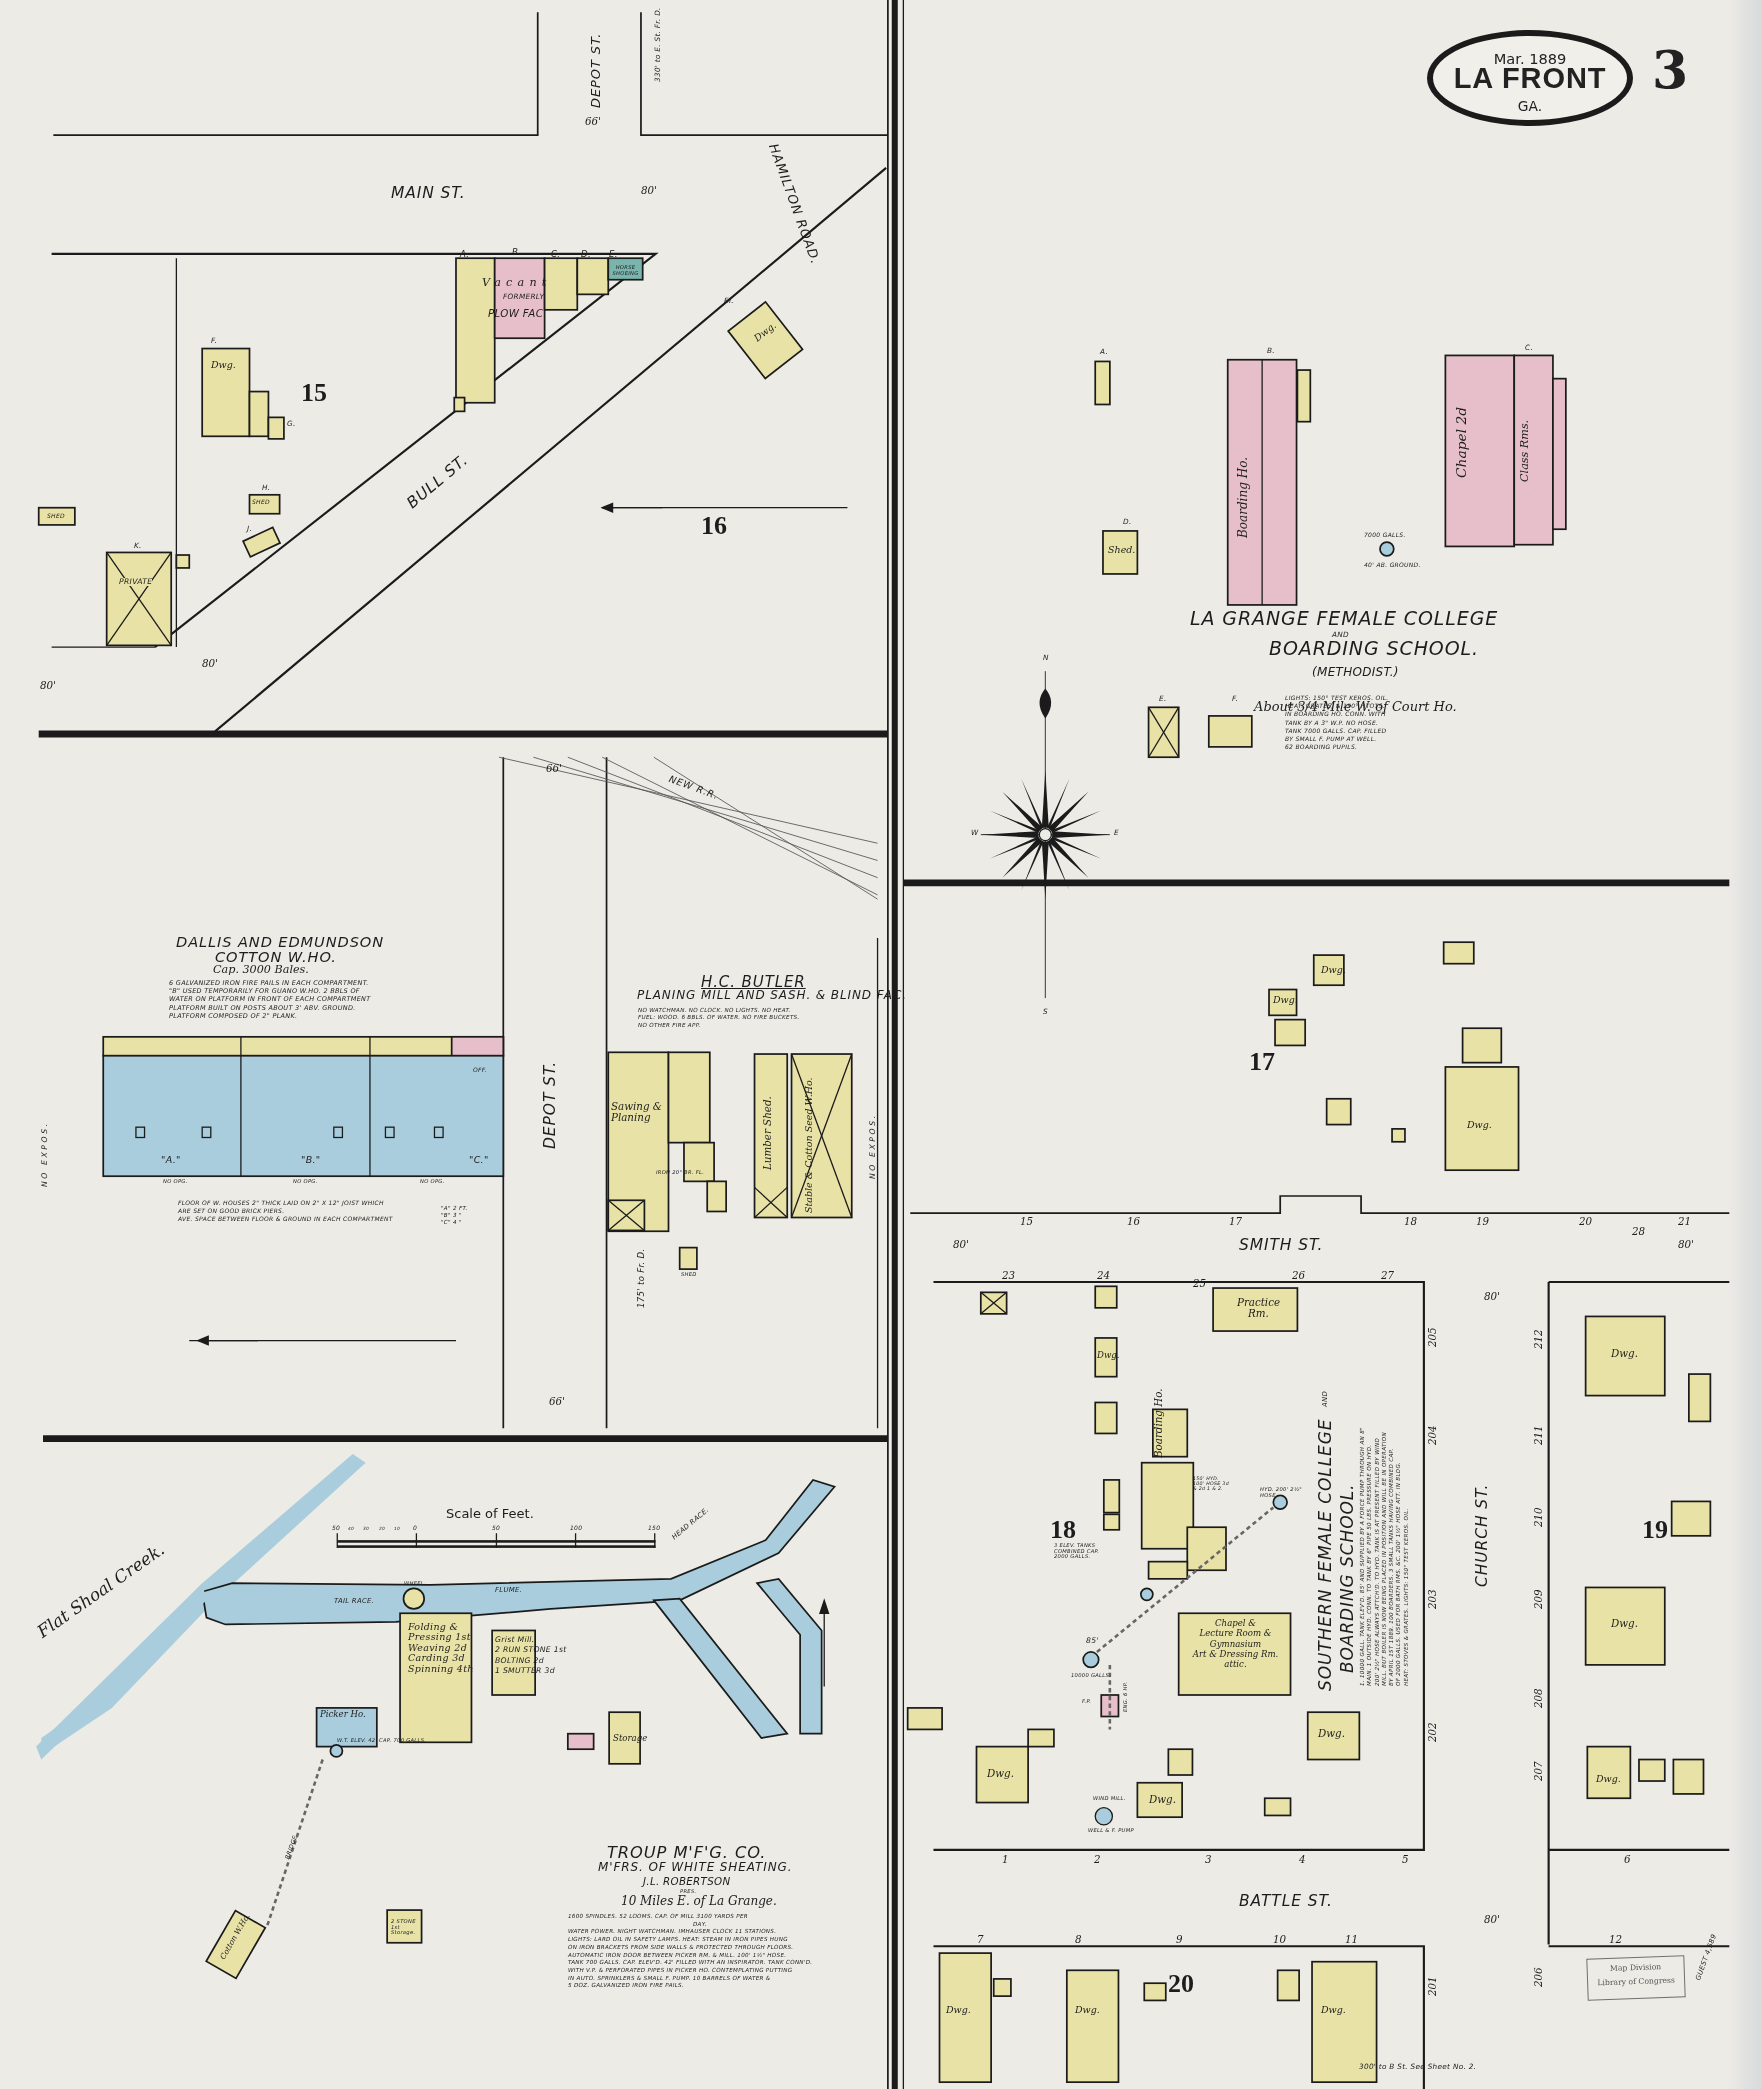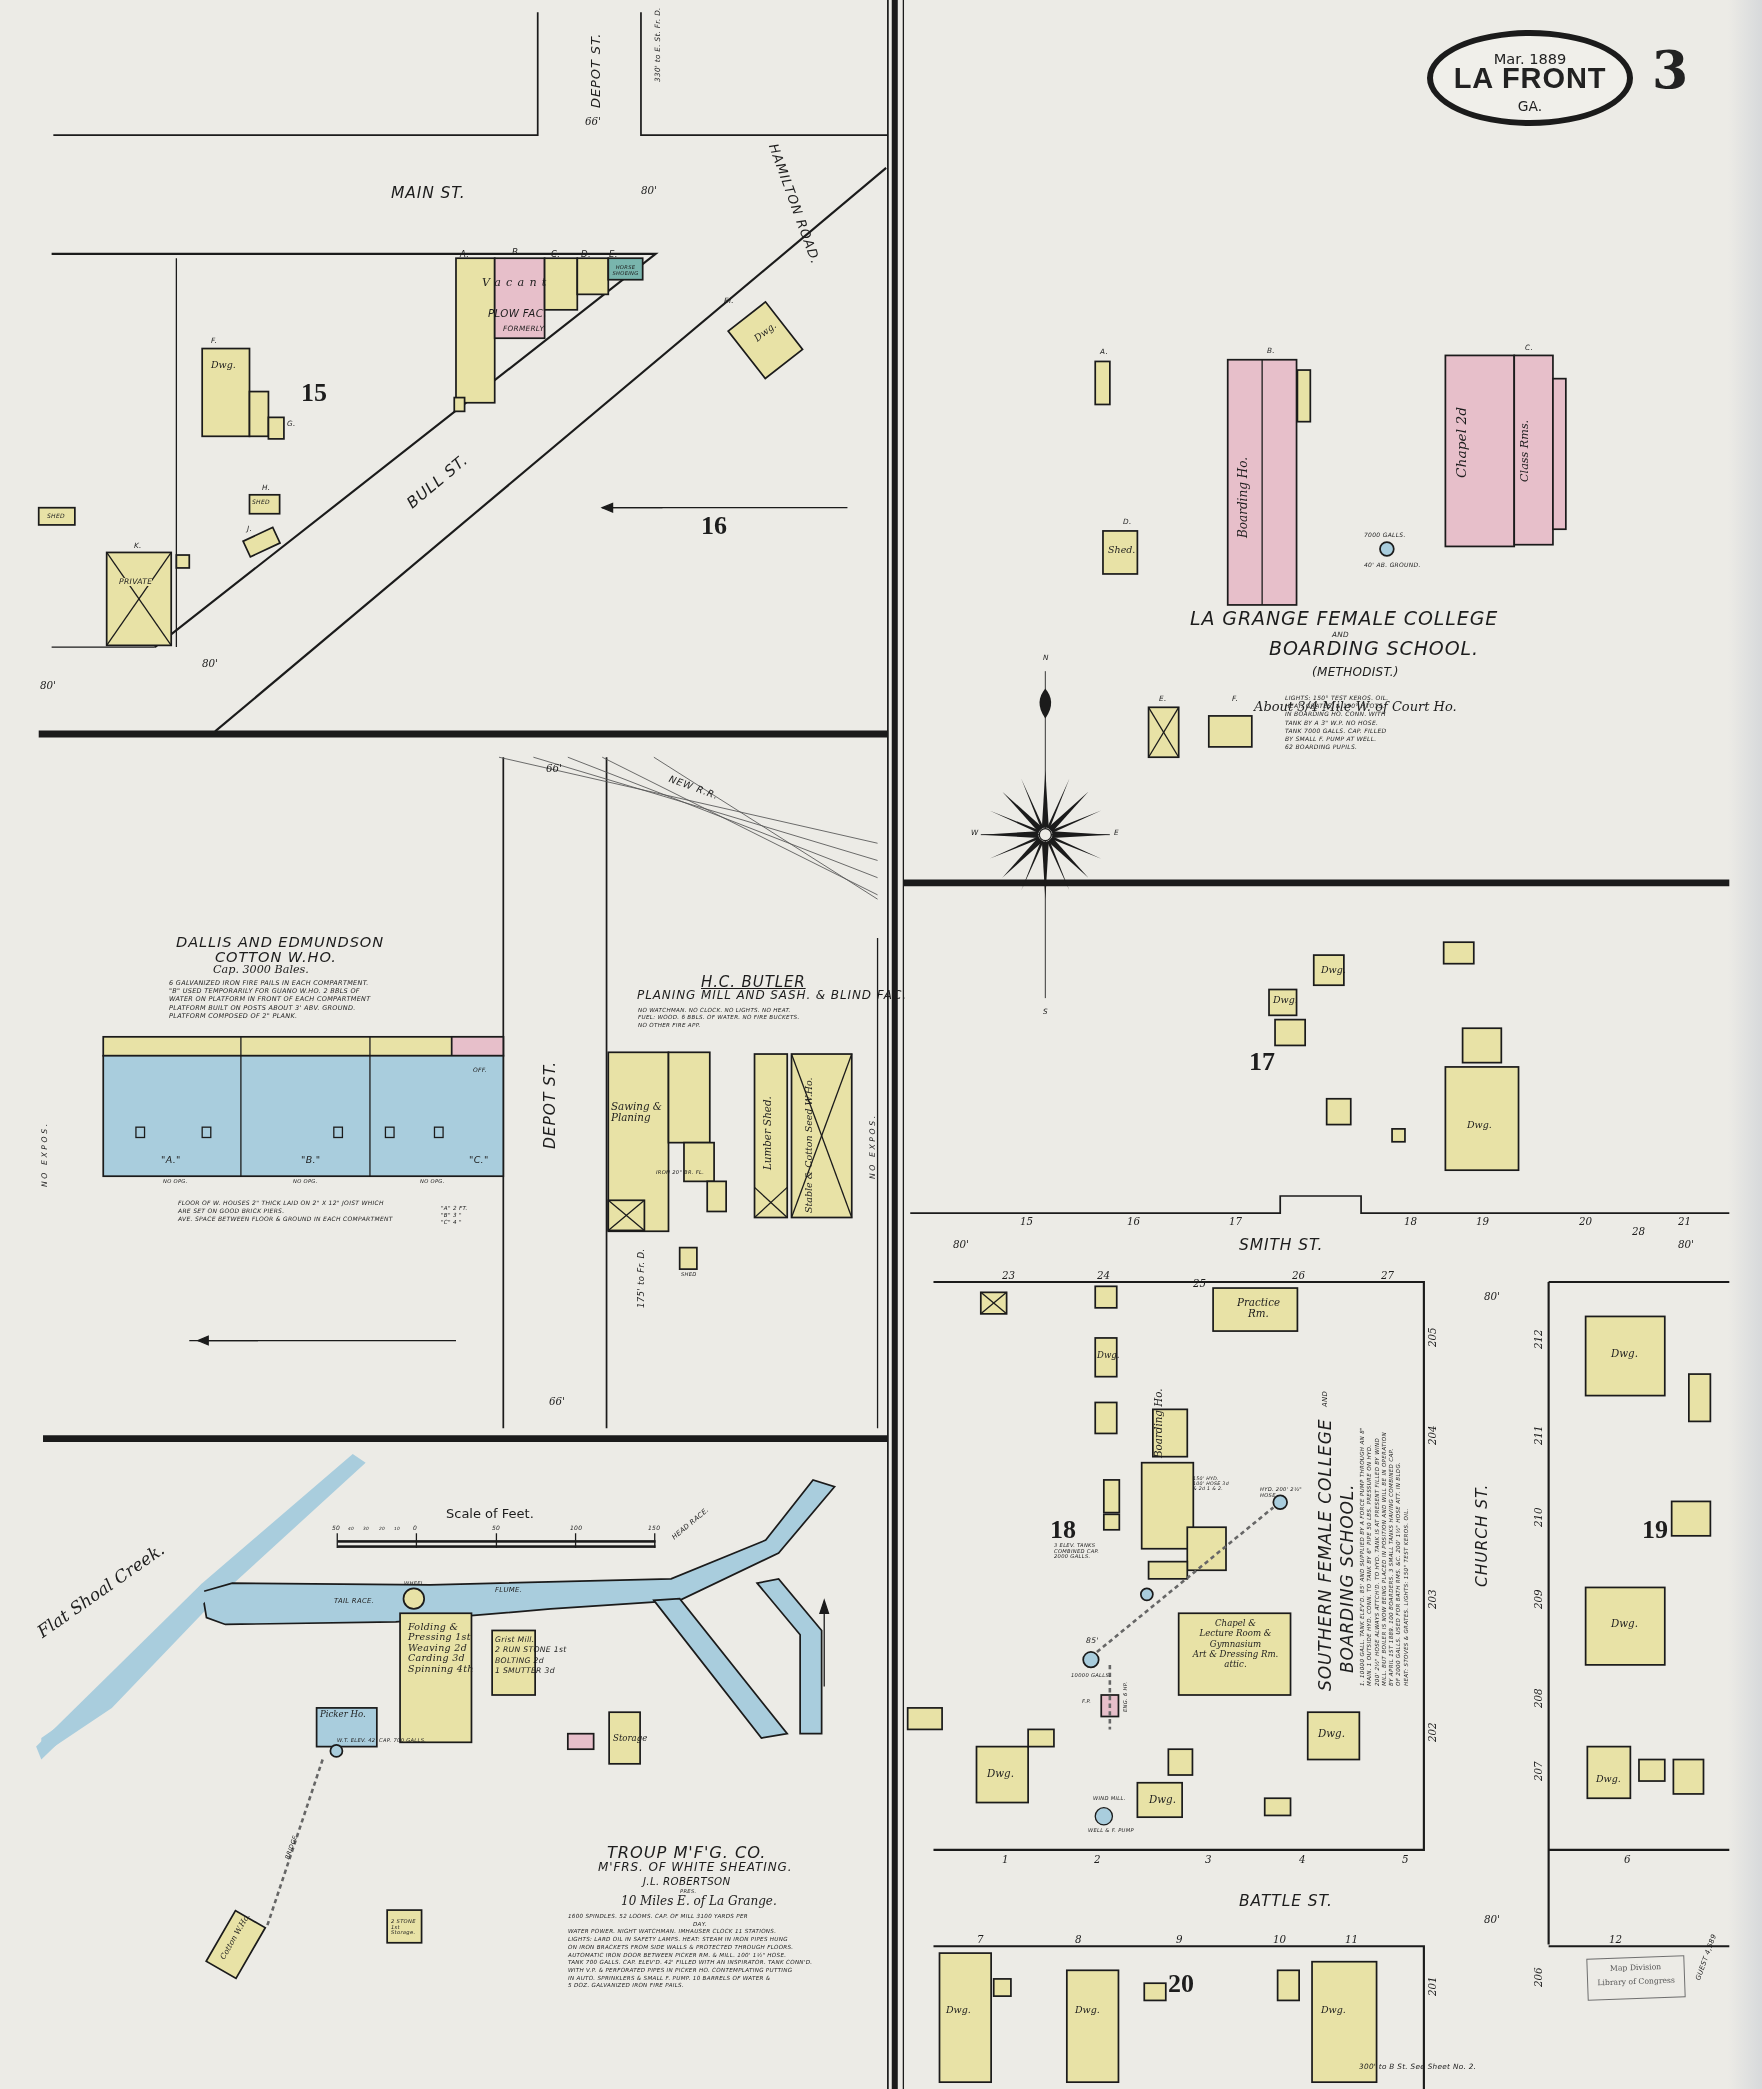--- a/index.html
+++ b/index.html
@@ -308,21 +308,21 @@
 <div class="lbl blocknum" style="left:1050px;top:1516px;">18</div>
 <div class="lbl blocknum" style="left:1642px;top:1516px;">19</div>
 <div class="lbl blocknum" style="left:1168px;top:1970px;">20</div>
 
 <div class="lbl small" style="left:460px;top:250px;font-size:8.6px;">A.</div>
 <div class="lbl small" style="left:512px;top:248px;font-size:8.6px;">B.</div>
 <div class="lbl small" style="left:551px;top:250px;font-size:8.6px;">C.</div>
 <div class="lbl small" style="left:581px;top:250px;font-size:8.6px;">D.</div>
 <div class="lbl small" style="left:609px;top:250px;font-size:8.6px;">E.</div>
 <div class="lbl script" style="left:482px;top:277px;font-size:11.2px;letter-spacing:5.2px;">Vacant</div>
-<div class="lbl small" style="left:503px;top:293px;margin-top:32px;">FORMERLY</div>
+<div class="lbl small" style="left:503px;top:293px;">FORMERLY</div>
 <div class="lbl small" style="left:488px;top:308px;font-size:10.3px;">PLOW FAC.</div>
 <div class="lbl small" style="left:610px;top:265px;font-size:5.2px;width:31px;white-space:normal;text-align:center;">HORSE SHOEING</div>
 <div class="lbl script" style="left:211px;top:360px;font-size:9.5px;">Dwg.</div>
 <div class="lbl small" style="left:211px;top:337px;">F.</div>
 <div class="lbl small" style="left:287px;top:420px;">G.</div>
 <div class="lbl small" style="left:262px;top:484px;">H.</div>
 <div class="lbl small" style="left:252px;top:499px;font-size:6px;">SHED</div>
 <div class="lbl small" style="left:247px;top:525px;">J.</div>
 <div class="lbl small" style="left:134px;top:542px;">K.</div>
 <div class="lbl small" style="left:119px;top:578px;font-size:7.7px;background:#e8e2a6;">PRIVATE</div>

